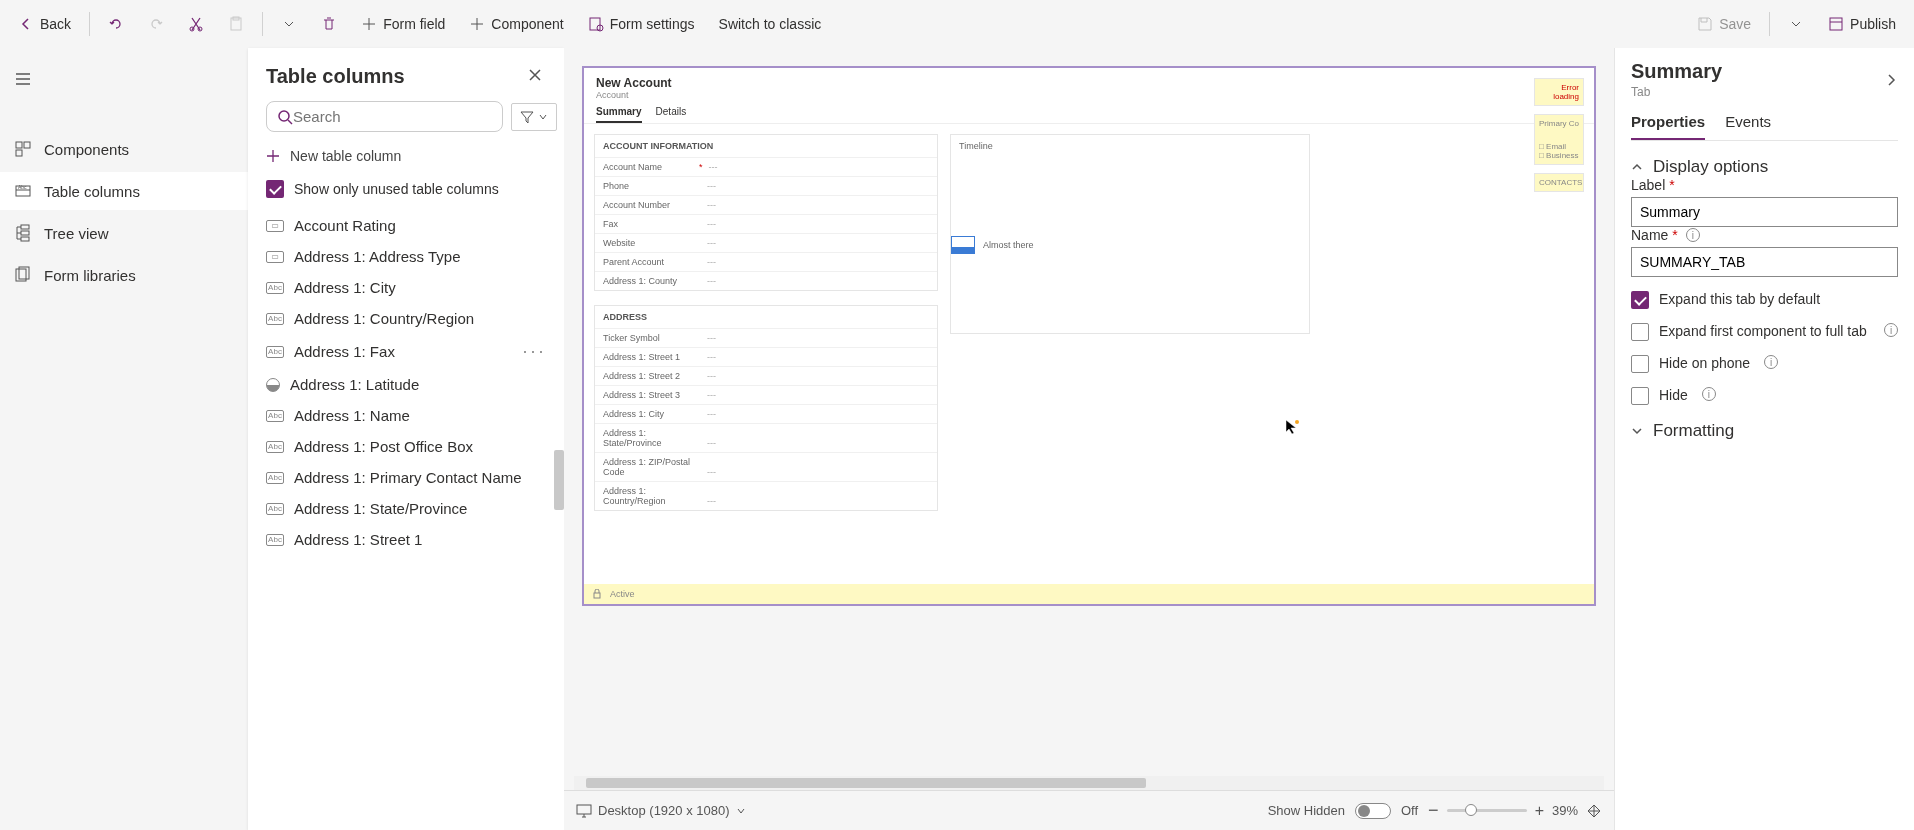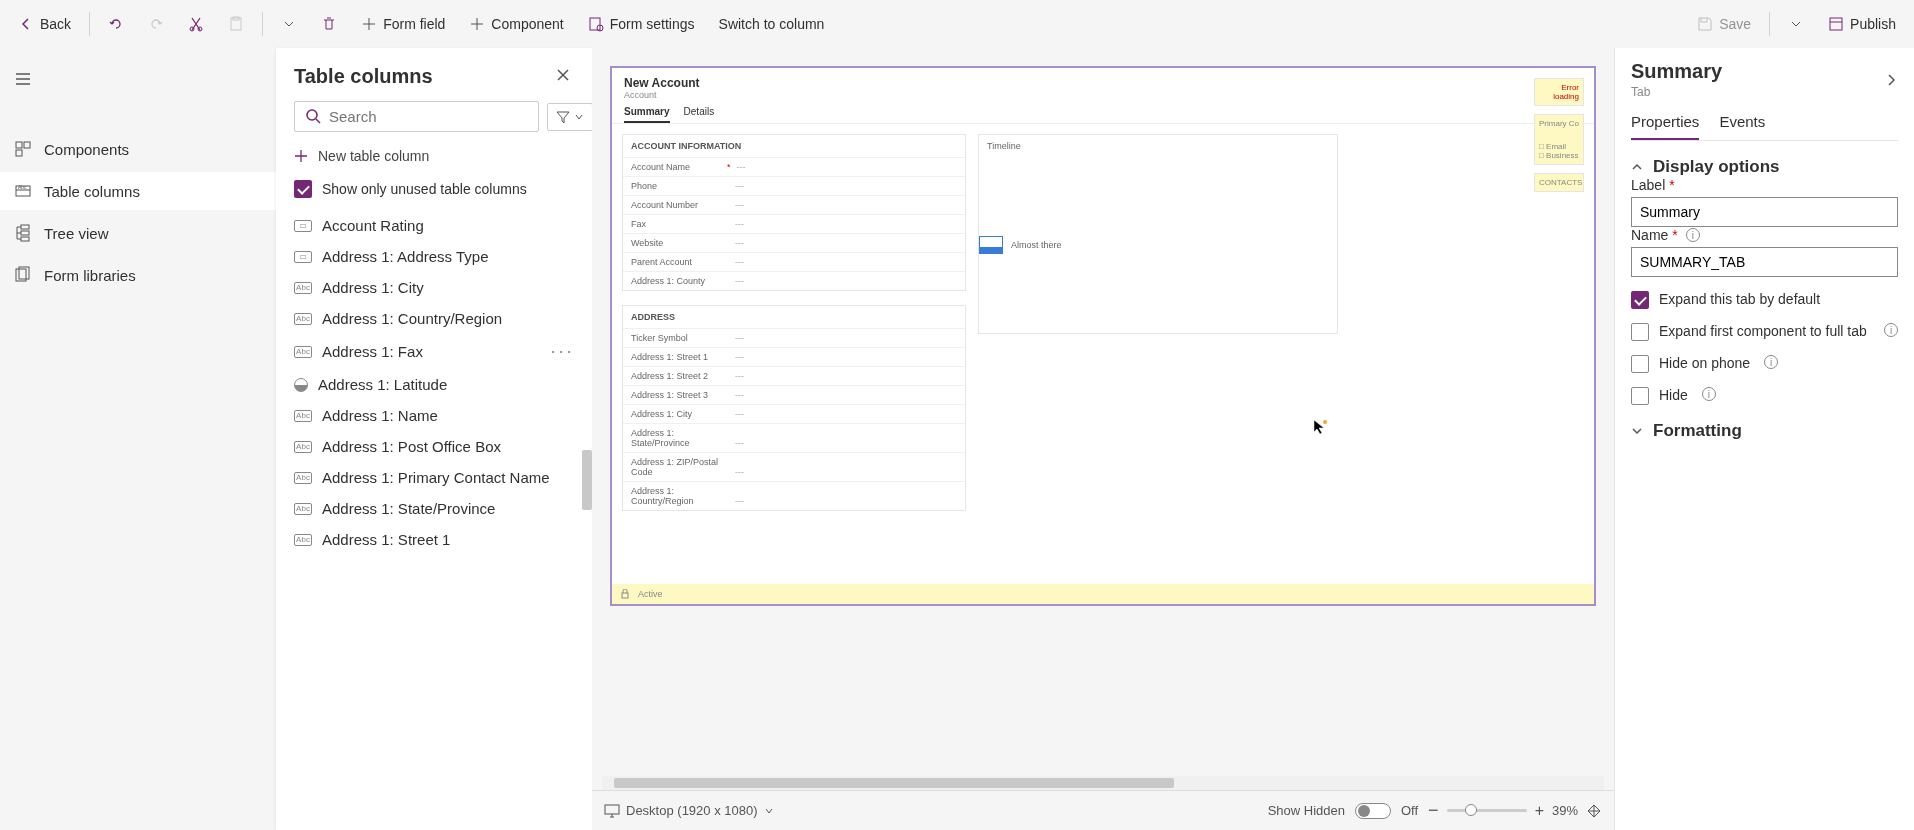--- a/index.html
+++ b/index.html
@@ -8,27 +8,27 @@
 .toolbar{display:flex;align-items:center;height:48px;background:#f5f5f5;padding:0 8px;gap:4px}
 .tb-btn{display:flex;align-items:center;gap:6px;padding:6px 10px;border:none;background:transparent;cursor:pointer;color:#323130;font-size:14px;border-radius:2px}
 .tb-btn svg{width:16px;height:16px}
 .tb-sep{width:1px;height:24px;background:#d1d1d1;margin:0 4px}
 .spacer{flex:1}
 .main{display:flex;flex:1;min-height:0}
 .leftnav{width:48px;background:#f5f5f5;display:flex;flex-direction:column;padding-top:12px;gap:4px}
 .ln-item{display:flex;align-items:center;gap:12px;padding:10px 14px;cursor:pointer;white-space:nowrap;font-size:15px}
 .ln-item.active{background:#fff}
 .ln-item svg{width:18px;height:18px;flex-shrink:0}
-.leftnav.expanded{width:276px}
+.leftnav.expanded{width:248px}
 .panel{width:316px;background:#fff;box-shadow:0 1px 3px rgba(0,0,0,0.1);display:flex;flex-direction:column;padding:16px 0 0 0;position:relative}
 .panel-header{display:flex;align-items:center;justify-content:space-between;padding:0 18px 12px 18px}
 .panel-title{font-size:20px;font-weight:600}
 .close-x{cursor:pointer;padding:4px}
 .searchrow{display:flex;align-items:center;gap:8px;padding:0 18px 8px 18px}
-.searchbox{flex:1;display:flex;align-items:flex-start;border:1px solid #ccc;border-radius:2px;padding:6px 10px;gap:8px;background:#fff}
+.searchbox{flex:1;display:flex;align-items:center;border:1px solid #ccc;border-radius:8px;padding:6px 10px;gap:0;background:#fff}
 .searchbox input{border:none;outline:none;flex:1;font-size:15px;color:#666}
 .filterbtn{display:flex;align-items:center;gap:4px;border:1px solid #ccc;border-radius:2px;padding:6px 8px;cursor:pointer;background:#fff}
 .newcol{display:flex;align-items:center;gap:10px;padding:8px 18px;cursor:pointer;color:#444}
 .newcol svg{width:14px;height:14px}
 .checkrow{display:flex;align-items:center;gap:10px;padding:8px 18px 12px 18px}
 .checkbox{width:18px;height:18px;border-radius:2px;display:flex;align-items:center;justify-content:center;flex-shrink:0}
 .checkbox.checked{background:#742774}
 .checkbox.checked::after{content:"";width:5px;height:9px;border:solid #fff;border-width:0 2px 2px 0;transform:rotate(45deg);margin-top:-2px}
 .checkbox.unchecked{border:1px solid #888;background:#fff}
 .collist{flex:1;overflow-y:auto;position:relative}
@@ -68,23 +68,23 @@
 .slider{width:80px;height:3px;background:#ccc;position:relative;border-radius:2px}
 .slider-thumb{width:12px;height:12px;border-radius:50%;background:#fff;border:1px solid #888;position:absolute;top:-5px;left:18px}
 .toggle{width:36px;height:16px;border-radius:10px;background:#fff;border:1px solid #888;position:relative}
 .toggle-knob{width:12px;height:12px;border-radius:50%;background:#888;position:absolute;top:1px;left:2px}
 .propspanel{width:300px;background:#fff;border-left:1px solid #e5e5e5;display:flex;flex-direction:column;padding:12px 16px;overflow-y:auto}
 .pp-head{display:flex;align-items:center;justify-content:space-between}
 .pp-title{font-size:20px;font-weight:600}
 .pp-sub{font-size:12px;color:#888;margin-top:2px}
 .pp-tabs{display:flex;gap:20px;margin-top:14px;border-bottom:1px solid #e5e5e5}
 .pp-tab{padding-bottom:8px;cursor:pointer;font-size:15px}
-.pp-tab.active{border-bottom:2px solid #742774;font-weight:400}
+.pp-tab.active{border-bottom:2px solid #742774;font-weight:700}
 .pp-section{margin-top:16px}
-.pp-section-h{display:flex;align-items:center;gap:10px;font-size:17px;font-weight:700;cursor:pointer}
+.pp-section-h{display:flex;align-items:center;gap:10px;font-size:17px;font-weight:400;cursor:pointer}
 .pp-field{}
 .pp-label{font-size:14px;display:flex;align-items:center;gap:4px}
 .pp-req{color:#c00}
 .pp-input{width:100%;border:1px solid #888;padding:6px 8px;margin-top:4px;font-size:14px}
 .pp-check{display:flex;align-items:flex-start;gap:10px;margin-top:14px;font-size:14px}
 .infoicon{width:14px;height:14px;border:1px solid #888;border-radius:50%;display:inline-flex;align-items:center;justify-content:center;font-size:10px;color:#888;margin-left:4px}
 .cursor{position:absolute;left:720px;top:370px;width:16px;height:16px;pointer-events:none}
 .cursor svg{width:16px;height:16px}
 .hscroll{height:14px;background:#f0f0f0;position:relative;margin:0 10px}
 .hscroll-thumb{position:absolute;height:10px;top:2px;left:12px;width:560px;background:#c8c8c8;border-radius:2px}
@@ -150,21 +150,21 @@
       <span>Component</span>
     </button>
     <button class="tb-btn">
       <svg viewBox="0 0 16 16">
           <rect x="2" y="2" width="10" height="12" stroke="#742774" fill="none"></rect>
           <circle cx="12" cy="12" r="3" stroke="#742774" fill="none"></circle>
         </svg>
       <span>Form settings</span>
     </button>
     <button class="tb-btn">
-      <span>Switch to column</span>
+      <span>Switch to classic</span>
     </button>
     <div class="spacer"></div>
     <button class="tb-btn" style="opacity:.5">
       <svg viewBox="0 0 16 16">
           <path d="M2 2 H12 L14 4 V14 H2 Z M4 2 V6 H10 V2" stroke="#888" fill="none"></path>
         </svg>
       <span>Save</span>
     </button>
     <div class="tb-sep"></div>
     <button class="tb-btn">

